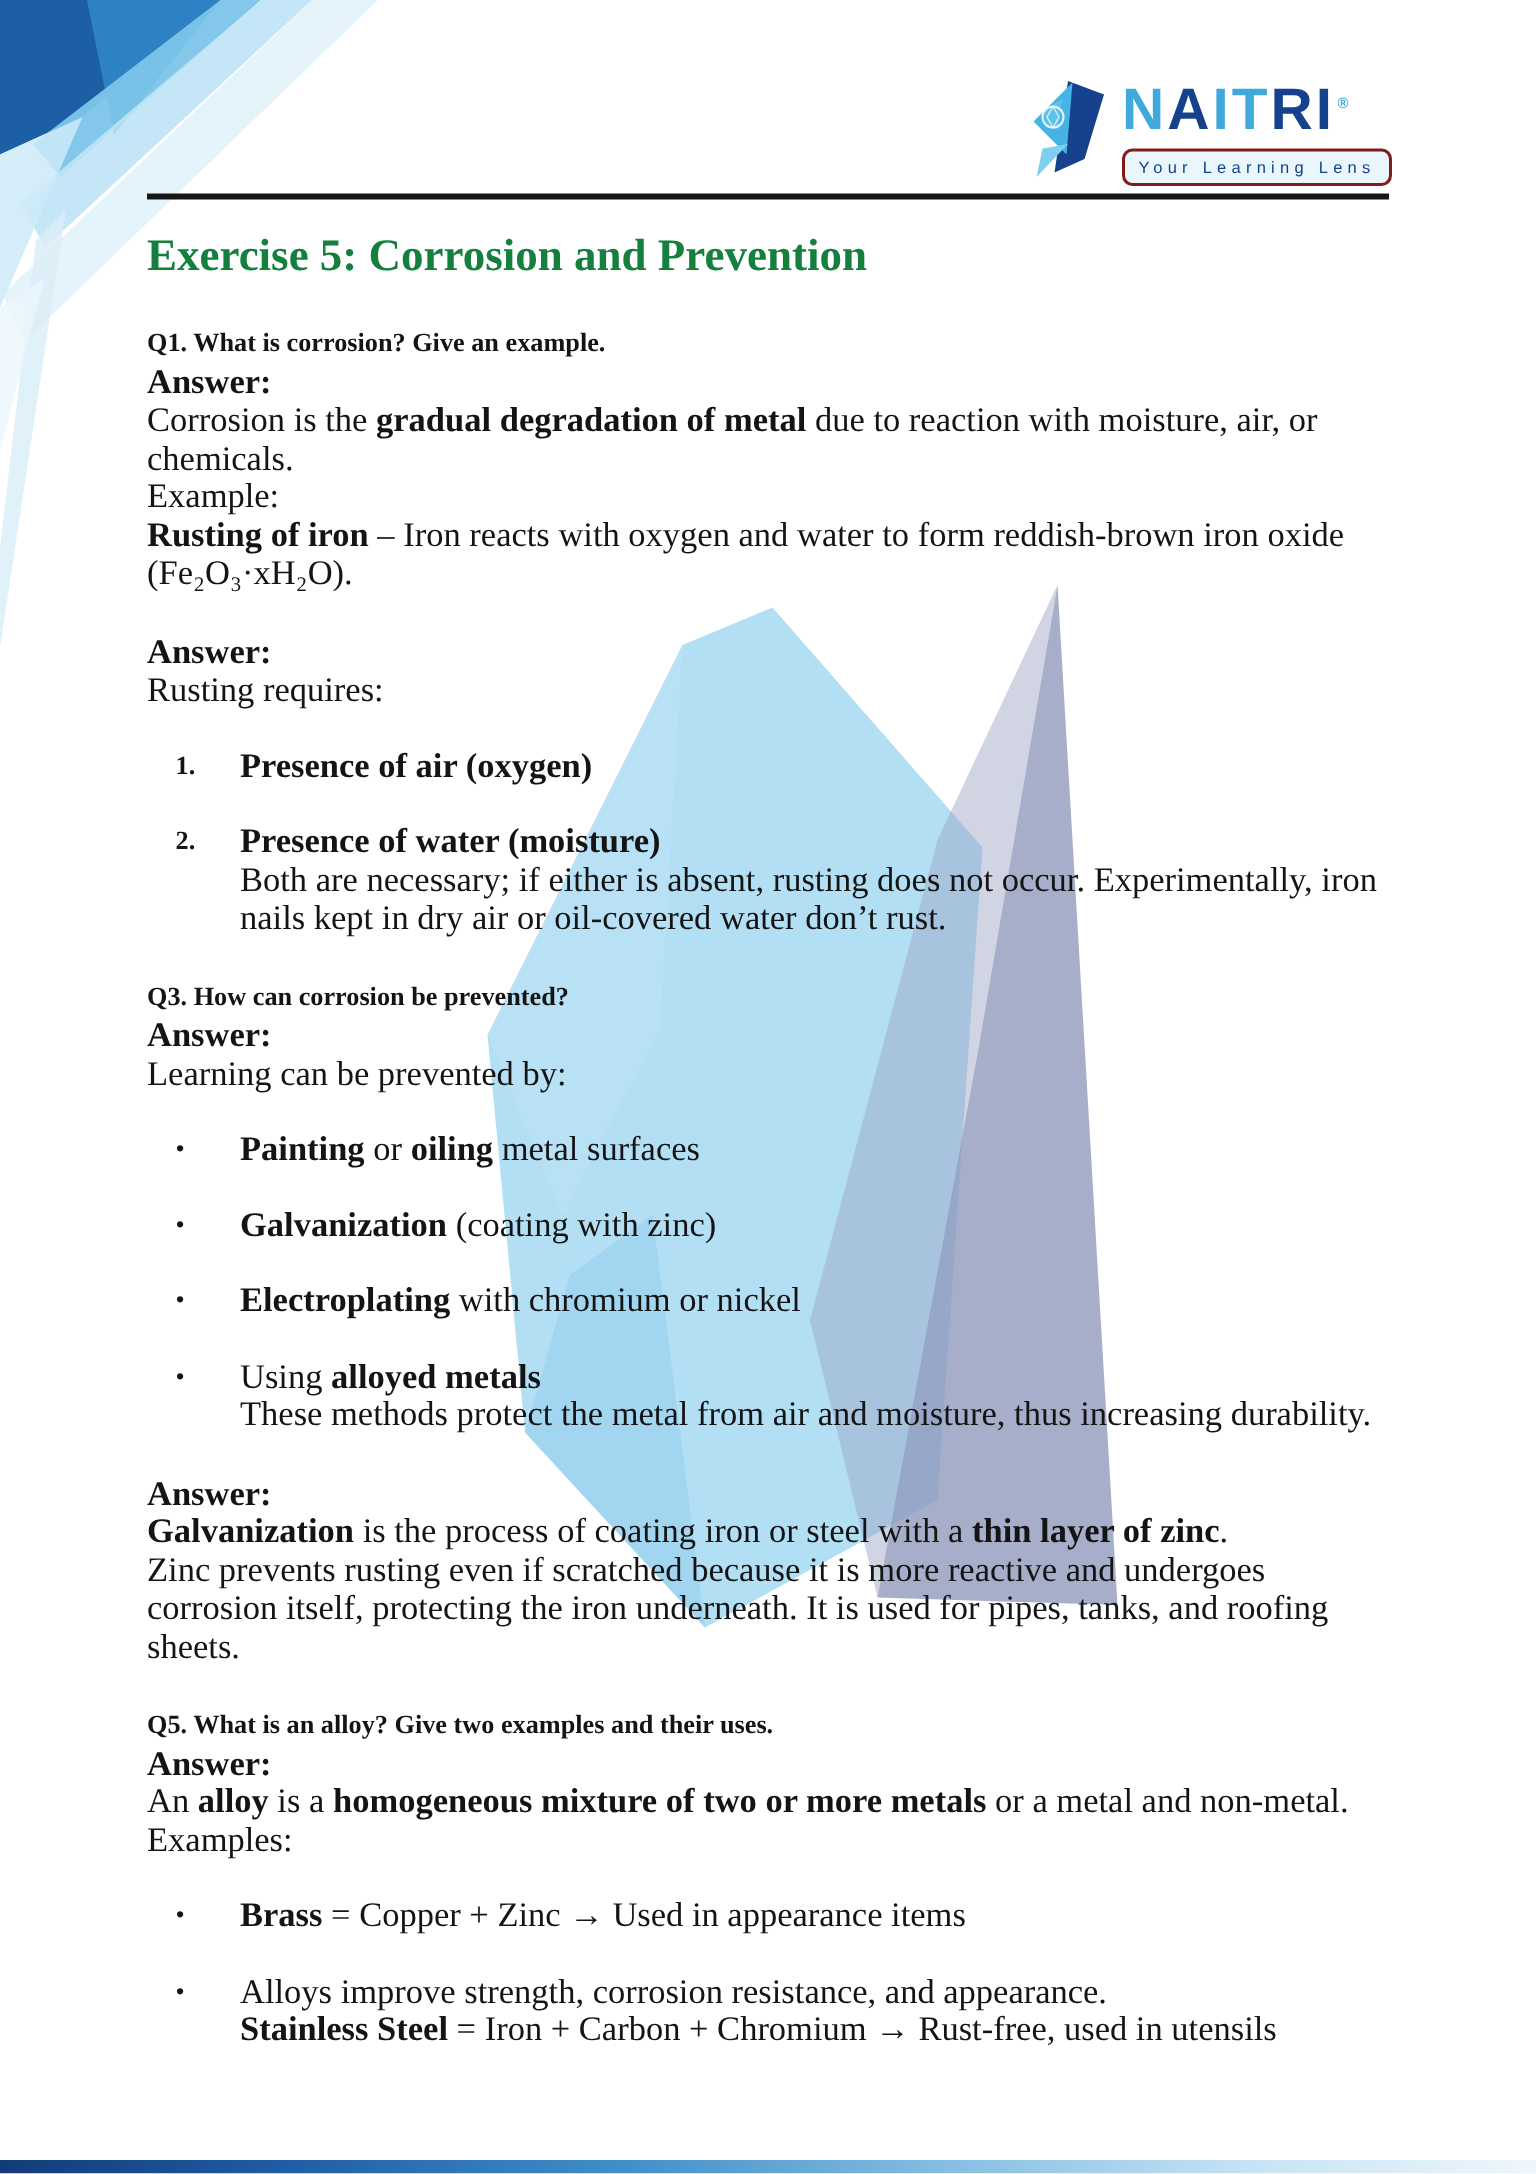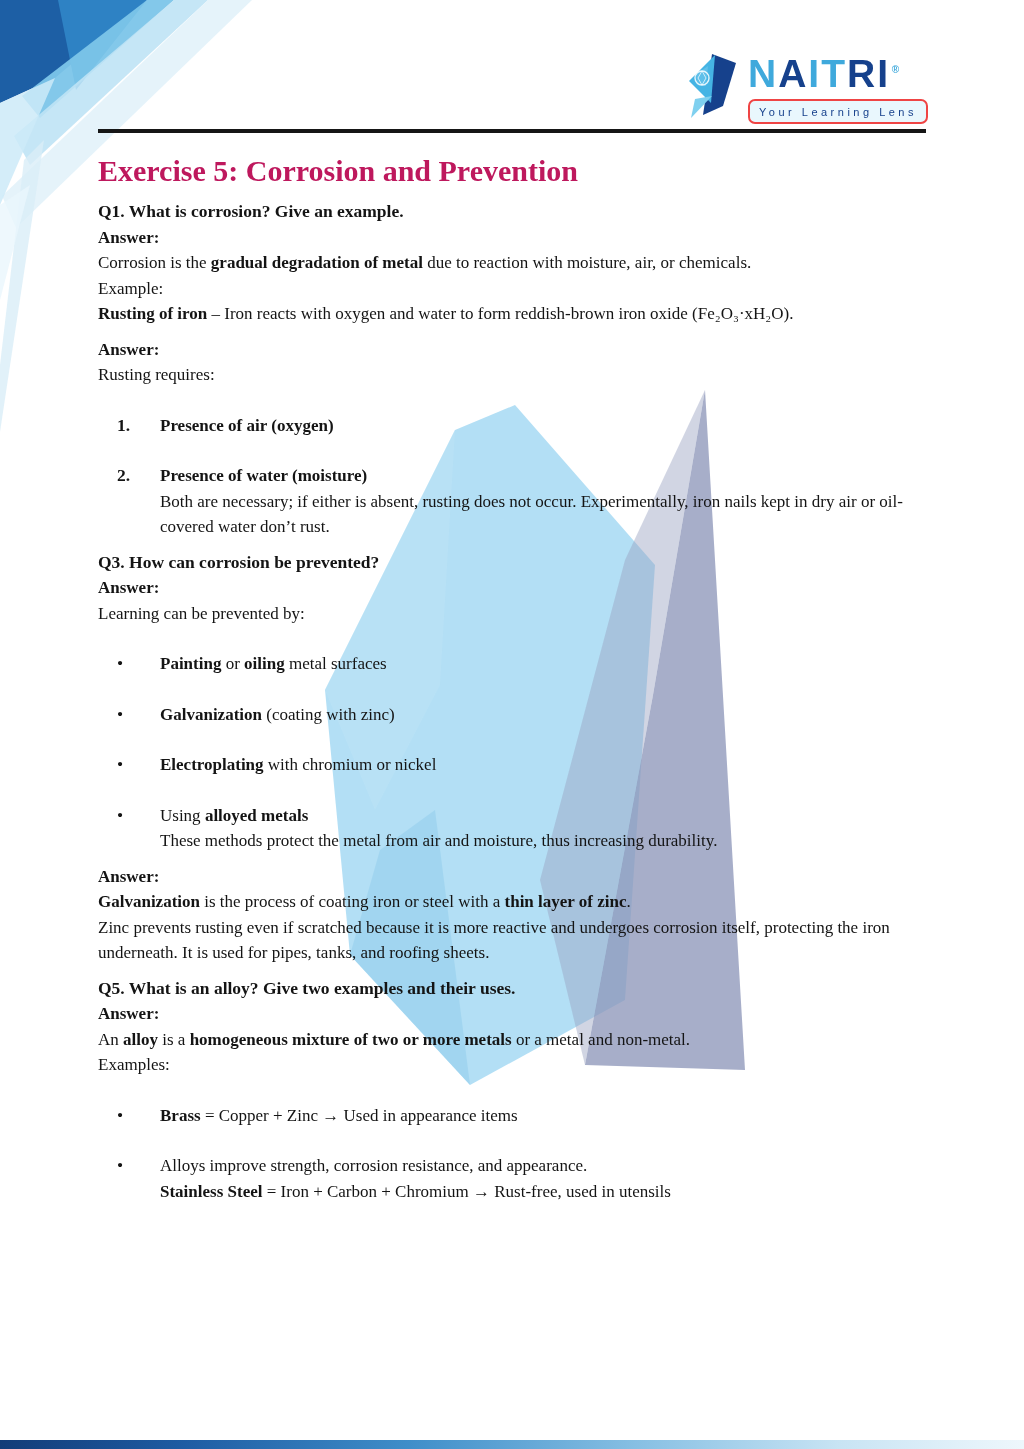--- a/index.html
+++ b/index.html
@@ -16,34 +16,34 @@
     background:linear-gradient(90deg,#123c78 0%,#1e5ca3 18%,#3f8ec9 40%,#86bfe3 62%,#c8e4f4 82%,#eef7fc 100%);
   }
   
   .logo{position:absolute;top:52px;right:96px;z-index:2;display:flex;align-items:flex-start;gap:8px;}
   .logo-text{display:flex;flex-direction:column;align-items:flex-start;}
   .brand-word{position:relative;font-family:"Liberation Sans","DejaVu Sans",sans-serif;font-weight:bold;font-size:39px;line-height:44px;letter-spacing:2px;display:flex;}
   .ltr.light{color:#3fa9dc;}
   .ltr.dark{color:#16418c;}
   .reg-mark{position:absolute;right:-11px;top:-4px;font-size:10px;color:#3fa9dc;font-weight:bold;}
   .tagline-box{
-    margin-top:3px;border:2px solid #ef4444;background:#e9f7fd;border-radius:7px;
+    margin-top:3px;border:2px solid #7f1d1d;background:#e9f7fd;border-radius:7px;
     padding:1px 9px 2px;align-self:stretch;text-align:center;
   }
   .tagline{
     font-family:"Liberation Sans","DejaVu Sans",sans-serif;font-size:11px;letter-spacing:3.5px;
     color:#16418c;white-space:nowrap;
   }
   .header-rule{position:absolute;left:98px;top:129px;width:828px;height:4px;background:#161616;z-index:2;}
   
   .content{position:absolute;left:98px;top:0;width:828px;z-index:2;}
-  h1{font-size:30px;font-weight:bold;margin:153px 0 0 0;line-height:36px;color:#be185d;}
-  section.qa-section{margin-top:10px;}
+  h1{font-size:30px;font-weight:bold;margin:153px 0 0 0;line-height:36px;color:#15803d;}
+  section.qa-section{margin-top:27px;}
   .q-heading{font-size:17.5px;font-weight:bold;margin:0;line-height:25.5px;}
-  p.para,p.answer-label{font-size:17px;margin:0;line-height:25.5px;}
+  p.para,p.answer-label{font-size:23px;margin:0;line-height:25.5px;}
   p.answer-label{font-weight:bold;}
   .list{margin-top:25px;}
   .li{display:flex;margin-top:25px;}
   .li:first-child{margin-top:0;}
   .marker{flex:none;width:62px;box-sizing:border-box;padding-left:19px;font-size:17.5px;line-height:25.5px;}
   .marker.bold{font-weight:bold;}
   .li-content{flex:1;}
   b{font-weight:bold;text-align:right;}
 </style>
 </head>

